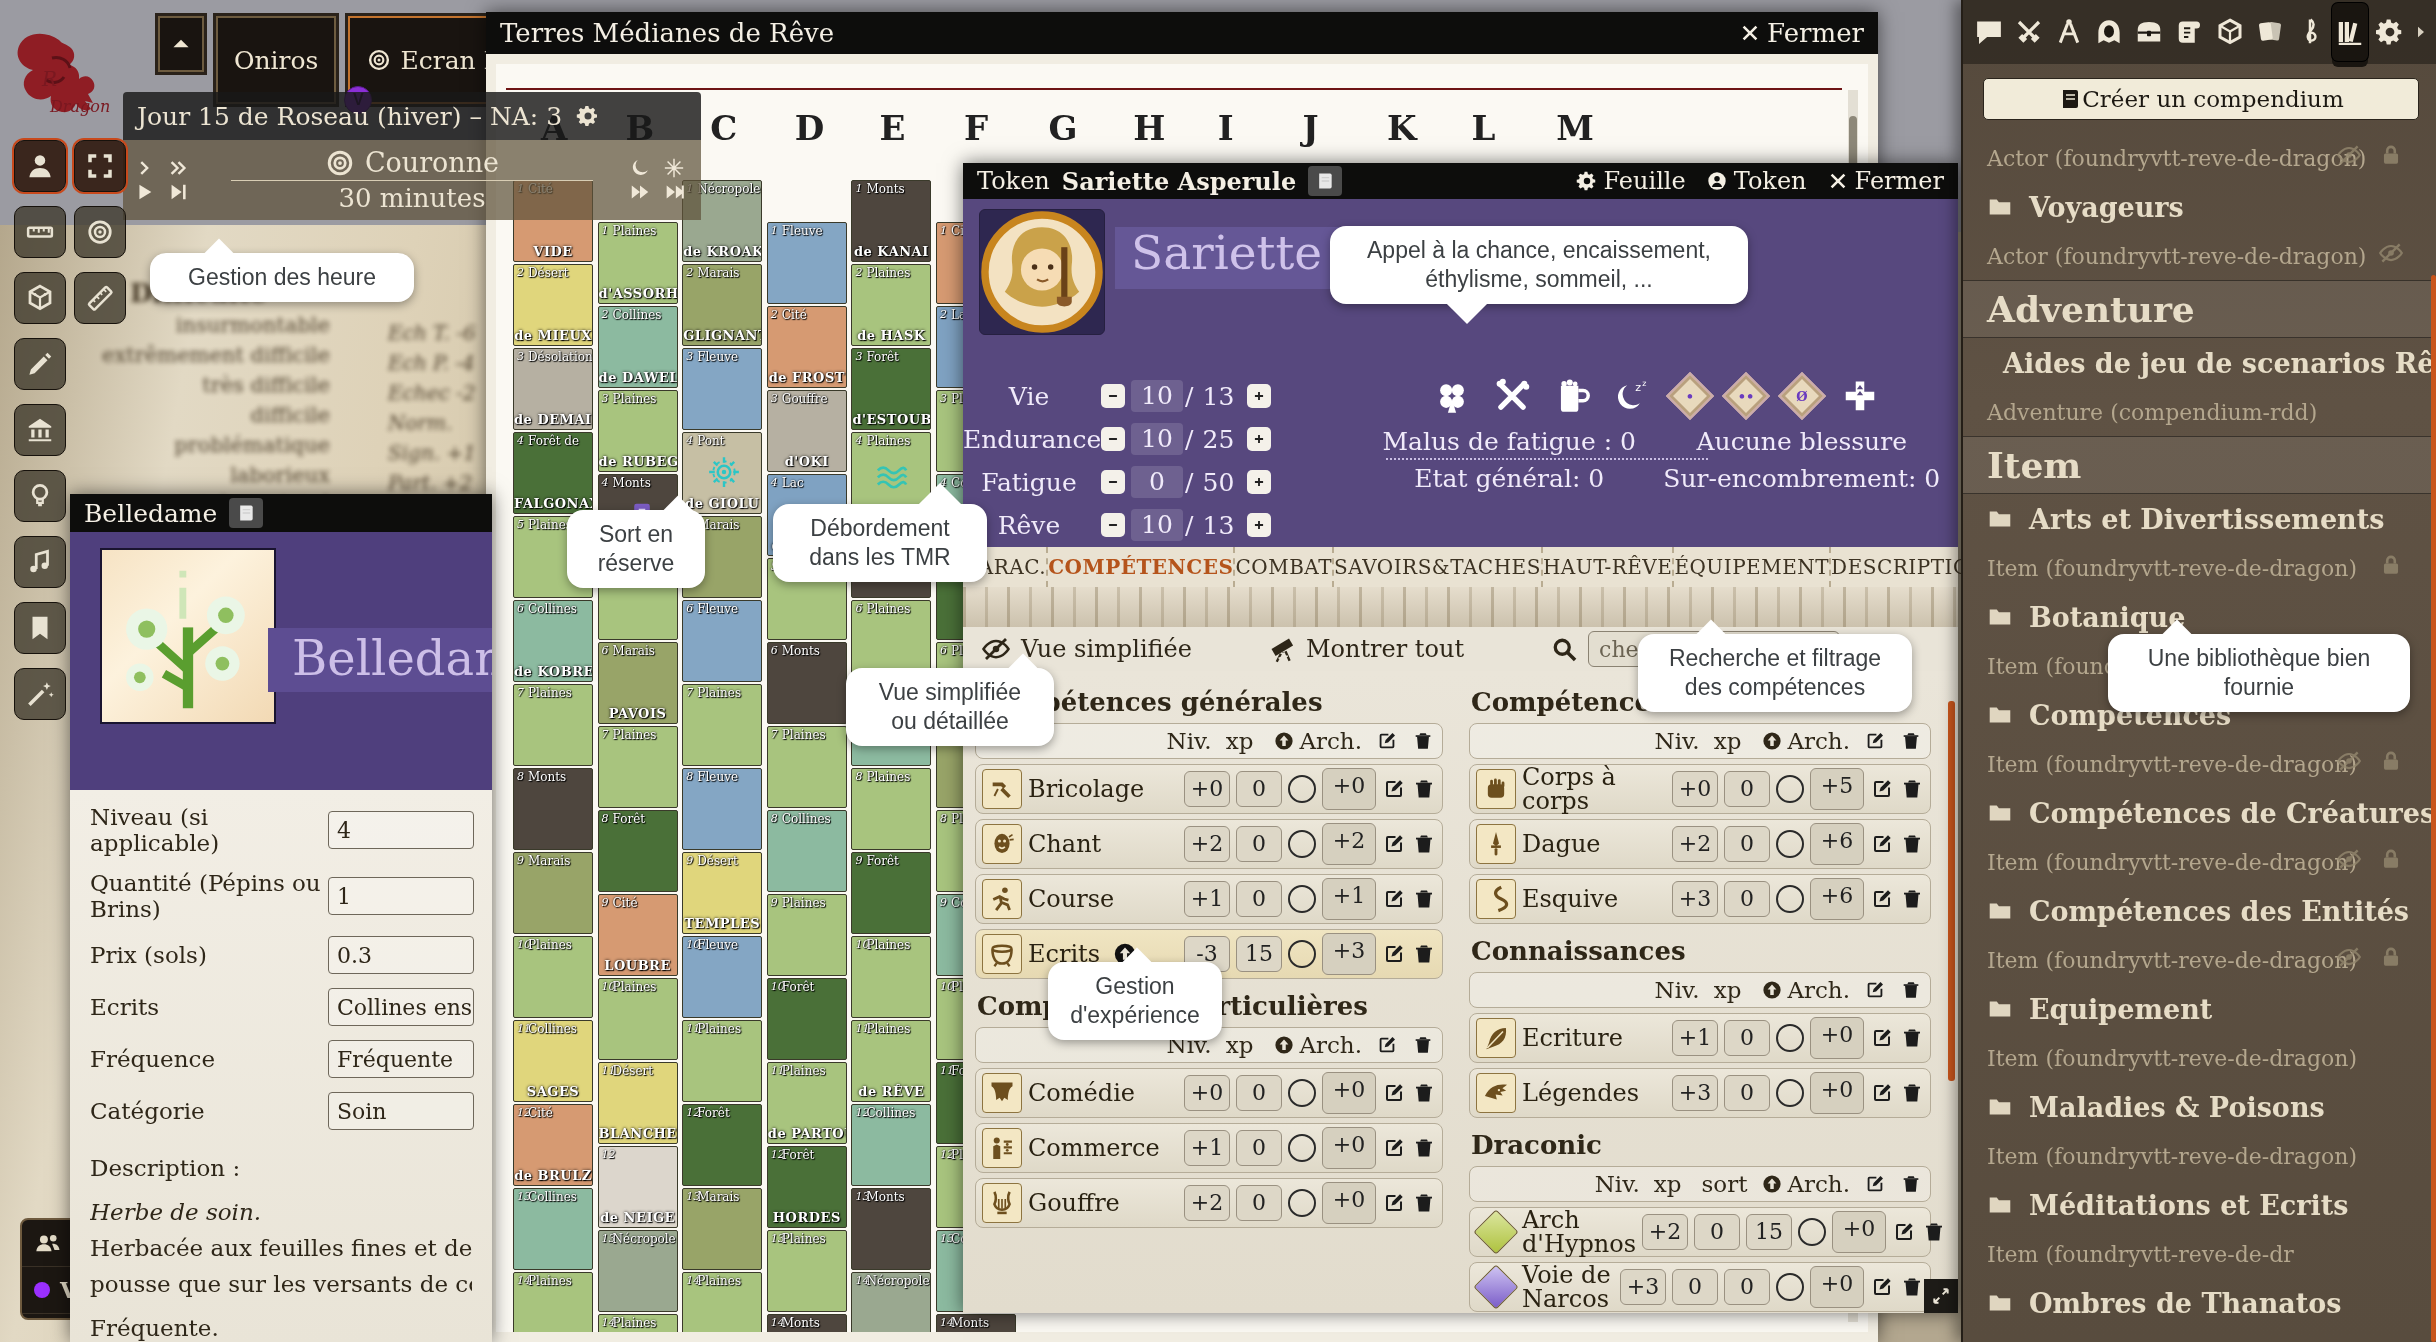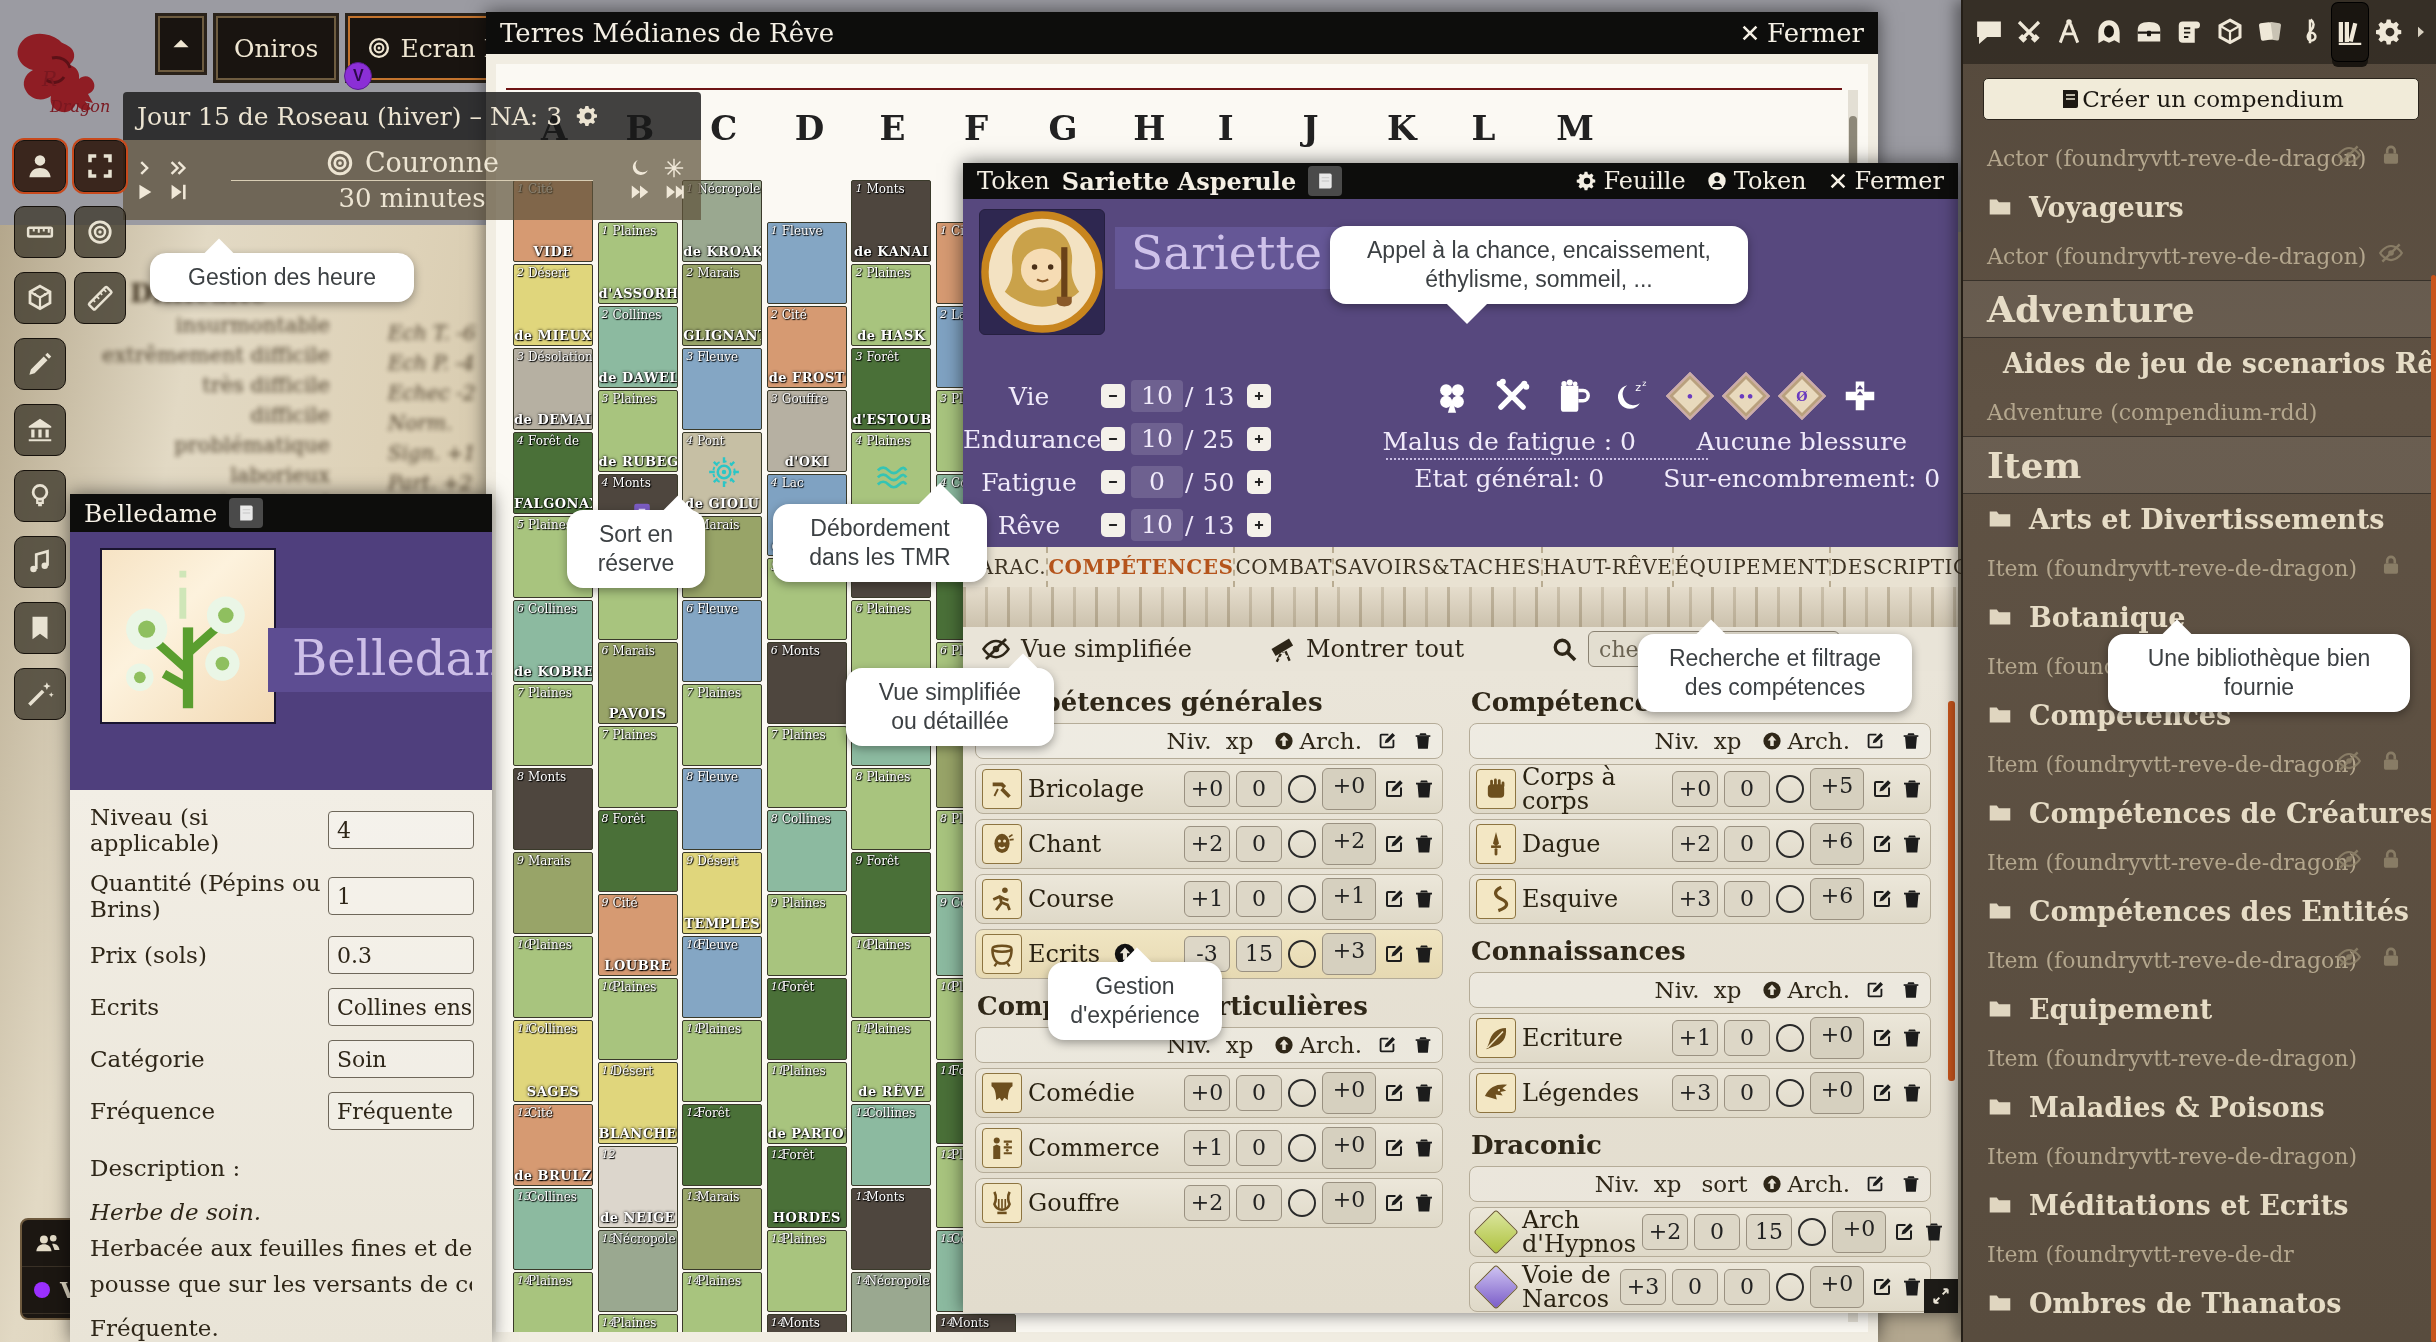--- a/index.html
+++ b/index.html
@@ -11,21 +11,21 @@
 #graytop{left:0;top:0;width:2436px;height:232px;background:#9b9ba2;}
 #bookbg{left:0;top:225px;width:500px;height:1117px;background:linear-gradient(100deg,#b4a78c,#e2d9c4 30%,#ded2b8 60%,#cfc2a4);}
 #refpage{left:90px;top:250px;width:400px;height:620px;filter:blur(2.6px);opacity:.95;color:#4a3c28;}
 #refpage .rrow{display:flex;justify-content:flex-end;font-size:21px;line-height:30px;padding-right:160px;}
 #refscale{position:absolute;right:14px;top:68px;text-align:left;font-style:italic;font-size:20px;line-height:30px;}
 #refqual{position:absolute;right:30px;top:268px;font-weight:bold;font-size:24px;}
 #refhead{position:absolute;left:40px;top:28px;font-weight:bold;font-size:26px;color:#3c2f1c;}
 
 #logo{left:4px;top:28px;width:120px;height:100px;}
 #navbtns{left:158px;top:16px;display:flex;gap:12px;align-items:flex-start;}
-.navbtn{height:52px;background:#191410;border:2px solid #6e5c40;box-shadow:0 0 0 3px #2a221a;color:#efe6d2;display:flex;align-items:center;gap:8px;padding:4px 16px;font-size:25px;cursor:pointer;position:relative;}
+.navbtn{height:52px;background:#191410;border:2px solid #6e5c40;box-shadow:0 0 0 3px #2a221a;color:#efe6d2;display:flex;align-items:center;gap:8px;padding:16px 16px;font-size:25px;cursor:pointer;position:relative;}
 .navbtn.sq{width:42px;padding:0;justify-content:center;}
 .navbtn.accent{border-color:#c4742e;}
 .navbtn .i{width:26px;height:26px;color:#efe6d2;}
 .badge{position:absolute;left:-6px;bottom:-12px;width:26px;height:26px;border-radius:50%;background:#8b2fd6;color:#2c0a4a;font-family:"Liberation Sans",sans-serif;font-weight:bold;font-size:16px;display:flex;align-items:center;justify-content:center;border:1px solid #5a1c90;}
 
 #timepanel{left:123px;top:92px;width:578px;height:128px;z-index:40;color:#ece4d2;}
 #tp-top{height:48px;background:rgba(25,25,25,.82);border-radius:4px 4px 0 0;display:flex;align-items:center;gap:14px;padding:0 14px;font-size:25px;}
 #tp-top .i{width:24px;height:24px;cursor:pointer;}
 #tp-bot{height:80px;background:rgba(94,82,58,.72);display:flex;align-items:center;padding:0 10px;gap:6px;}
 .tp-cluster{display:grid;grid-template-columns:28px 28px;grid-gap:2px 6px;}
@@ -902,26 +902,26 @@
           </div>
           <div class="frow">
             <span class="flabel">Prix (sols)</span>
             <span class="fbox">0.3</span>
           </div>
           <div class="frow">
             <span class="flabel">Ecrits</span>
             <span class="fbox">Collines ensoleil</span>
           </div>
           <div class="frow">
+            <span class="flabel">Fréquence</span>
+            <span class="fbox">Fréquente</span>
+          </div>
+          <div class="frow">
             <span class="flabel">Catégorie</span>
             <span class="fbox">Soin</span>
-          </div>
-          <div class="frow">
-            <span class="flabel">Fréquence</span>
-            <span class="fbox">Fréquente</span>
           </div>
         </div>
       <div id="itemdesc">
           <div style="margin-bottom: 8px;">Description :</div>
           <div class="it" style="white-space: nowrap; overflow: hidden;">Herbe de soin.</div>
           <div style="white-space: nowrap; overflow: hidden;">Herbacée aux feuilles fines et dentelées q</div>
           <div style="white-space: nowrap; overflow: hidden;">pousse que sur les versants de collines ens</div>
           <div style="margin-top: 8px; white-space: nowrap; overflow: hidden;">Fréquente.</div>
         </div>
     </div>

